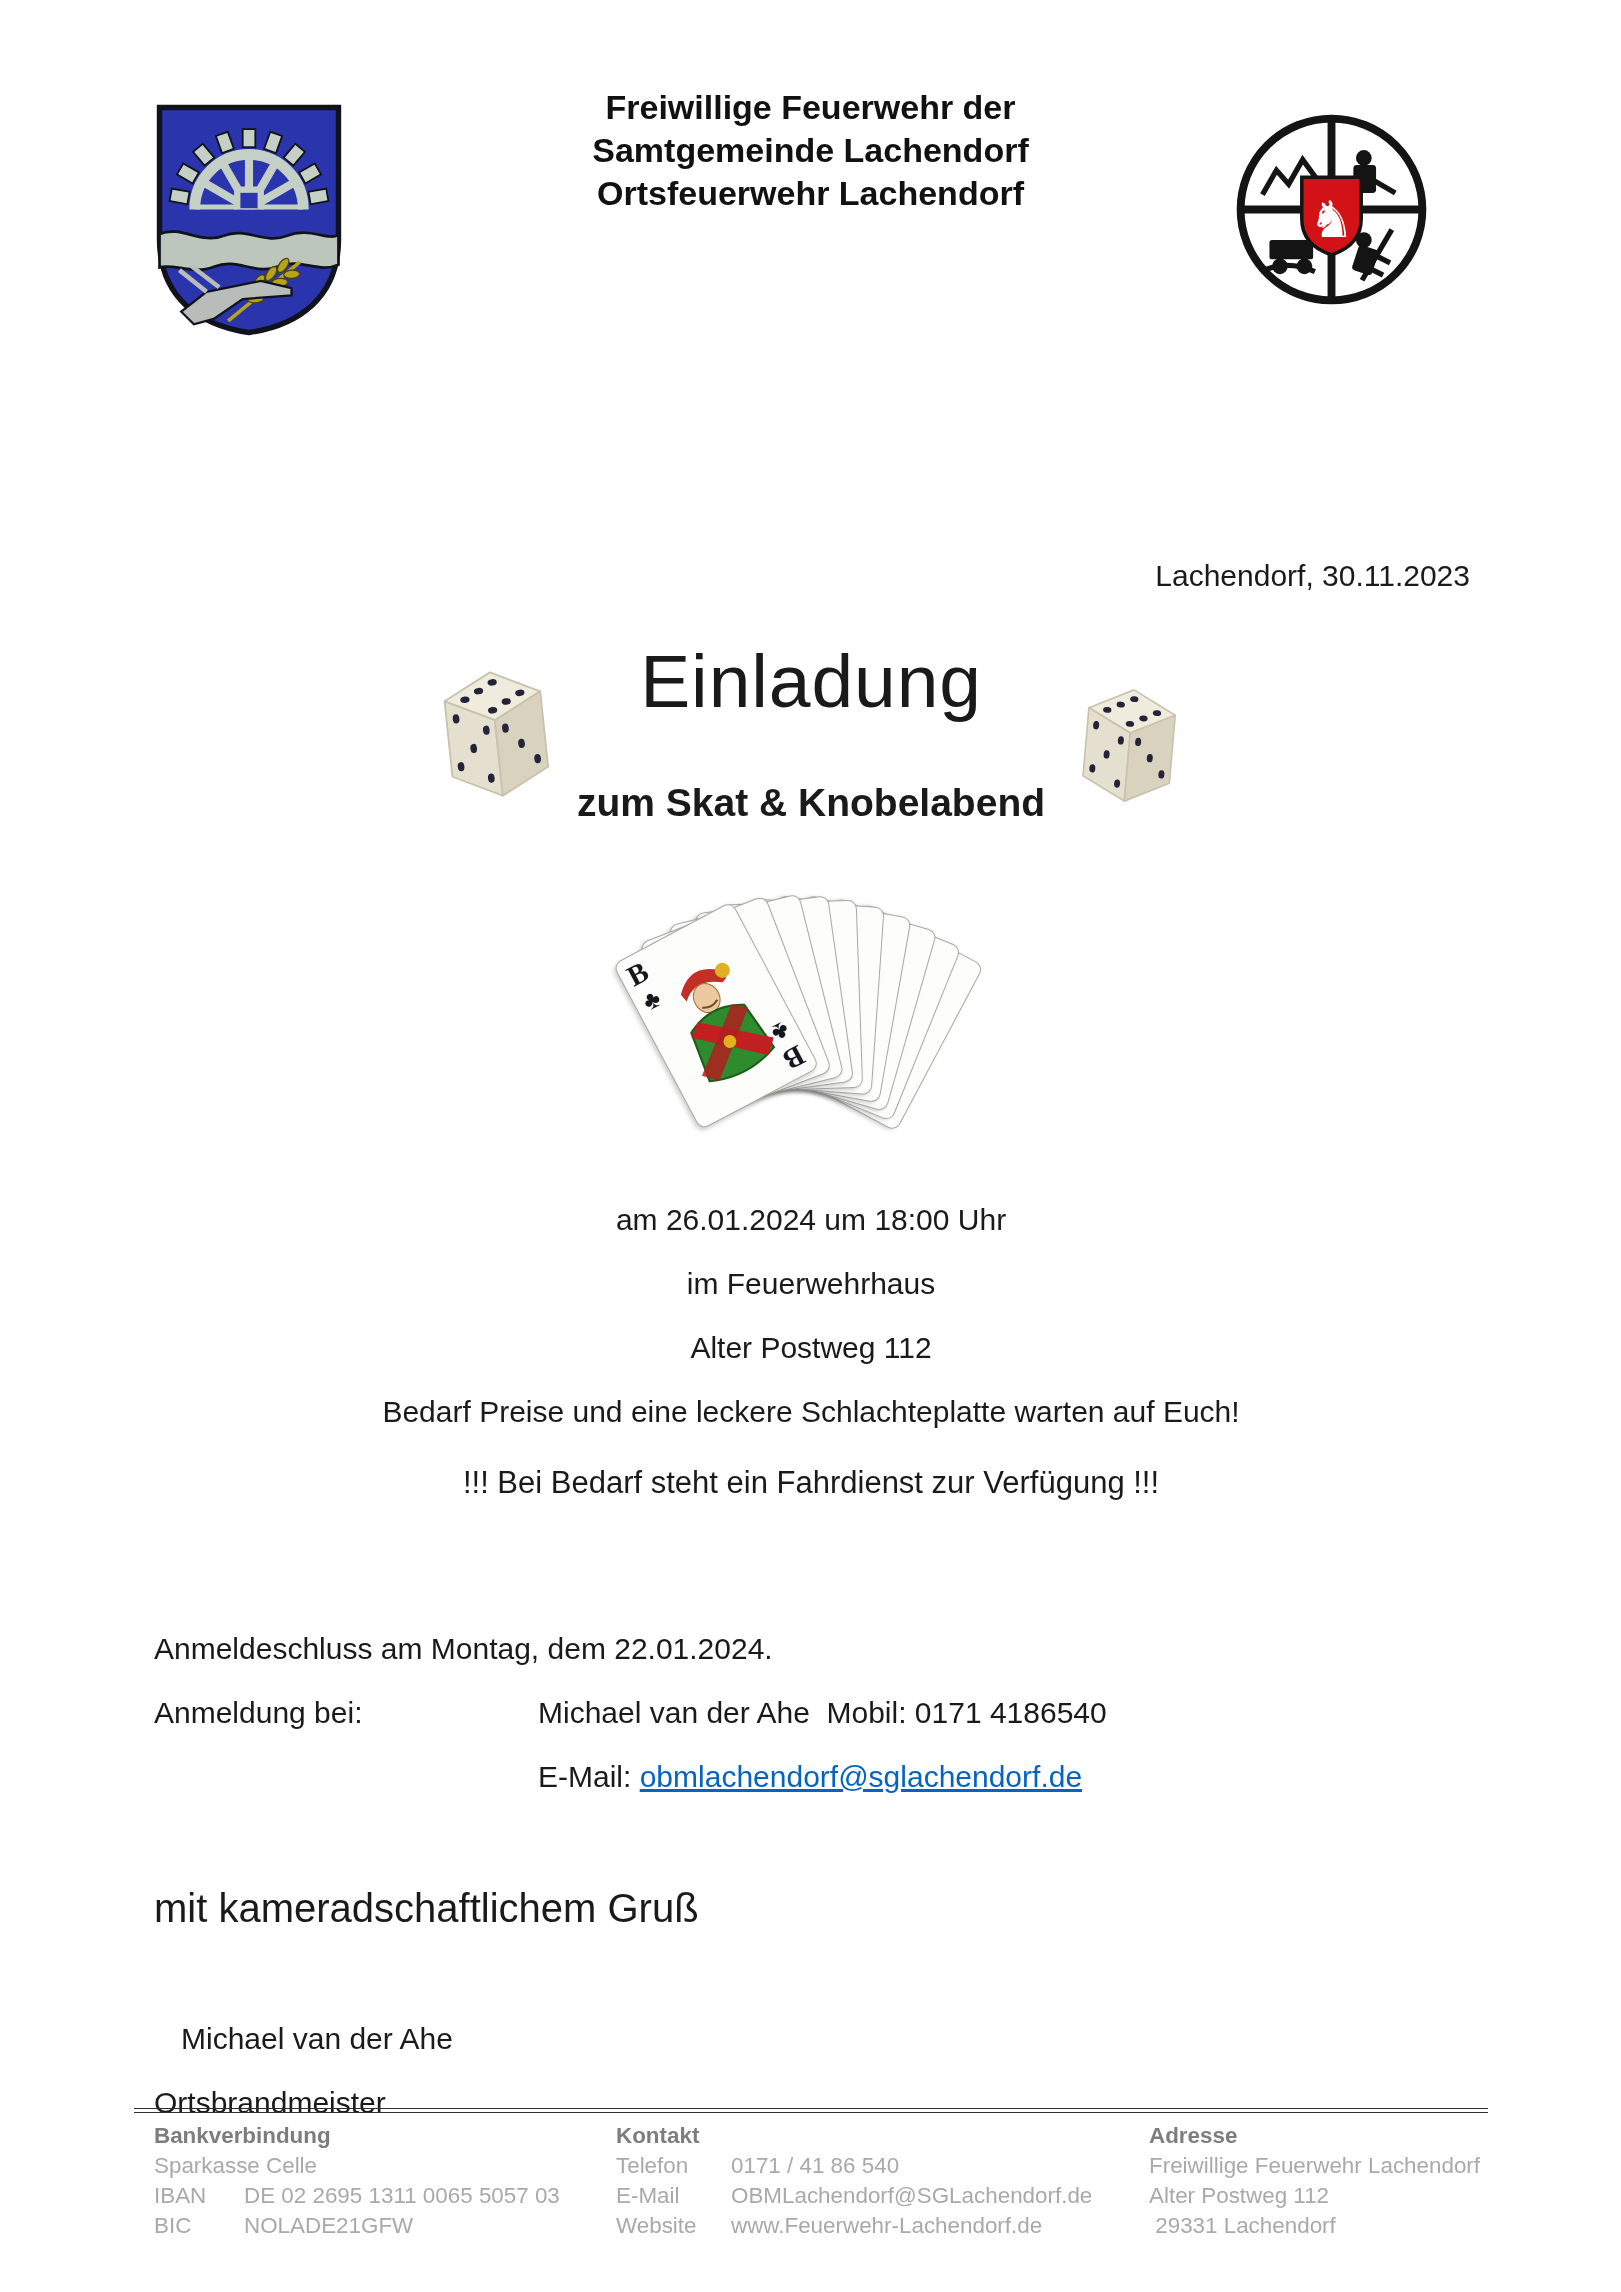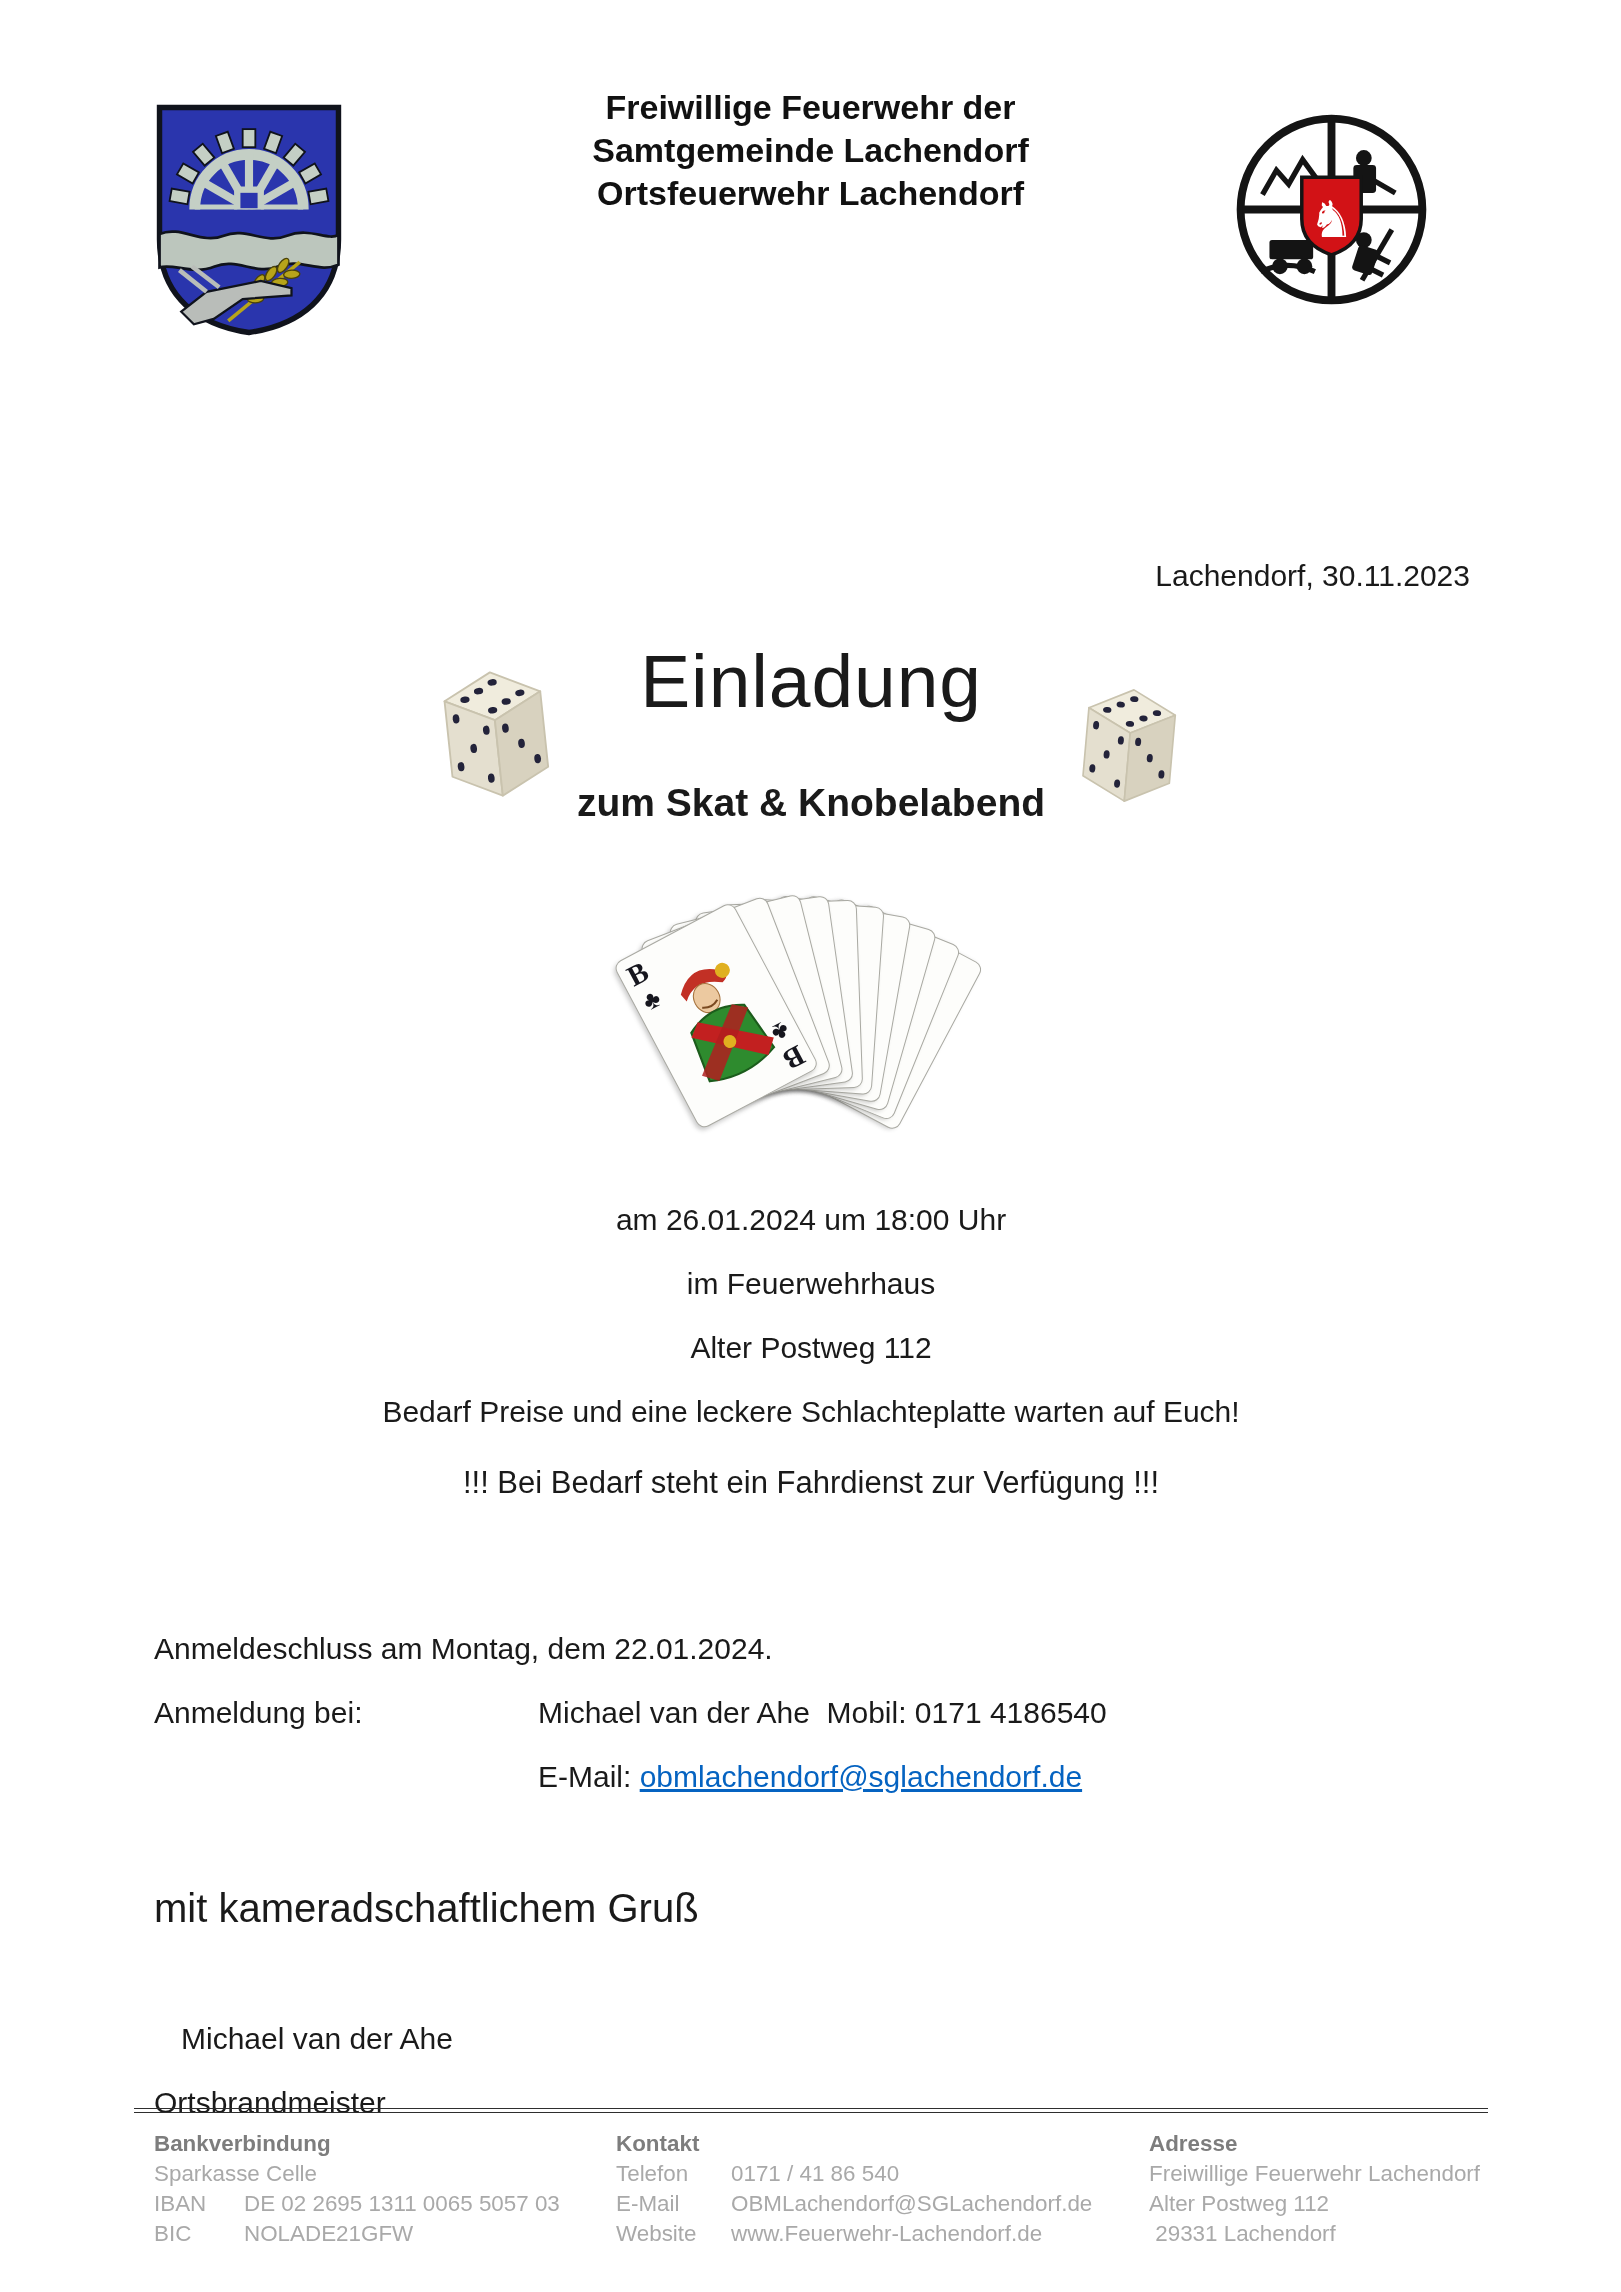--- a/index.html
+++ b/index.html
@@ -72,21 +72,21 @@
   .sig-role{position:absolute;left:154px;top:2086px;font-size:30px;}
 
   
   .footer-rule{position:absolute;left:134px;top:2108px;width:1354px;height:2.7px;
                border-top:1.8px solid #2e2e2e;border-bottom:1.8px solid #2e2e2e;}
   .footer{position:absolute;top:2121px;left:0;right:0;font-size:22.4px;line-height:30px;color:#a9a9a9;}
   .f-col{position:absolute;top:0;}
   .f-col.bank{left:154px;width:430px;}
   .f-col.contact{left:616px;width:502px;}
   .f-col.address{left:1149px;width:403px;}
-  .f-title{color:#7d7d7d;font-weight:700;margin-top:8px;}
+  .f-title{color:#7d7d7d;font-weight:700;}
   .f-row{display:flex;}
   .f-label-1{width:90px;flex:0 0 90px;}
   .f-label-2{width:115px;flex:0 0 115px;}
 </style>
 </head>
 <body>
 
 <div class="page">
 
   <div class="coat-of-arms">

